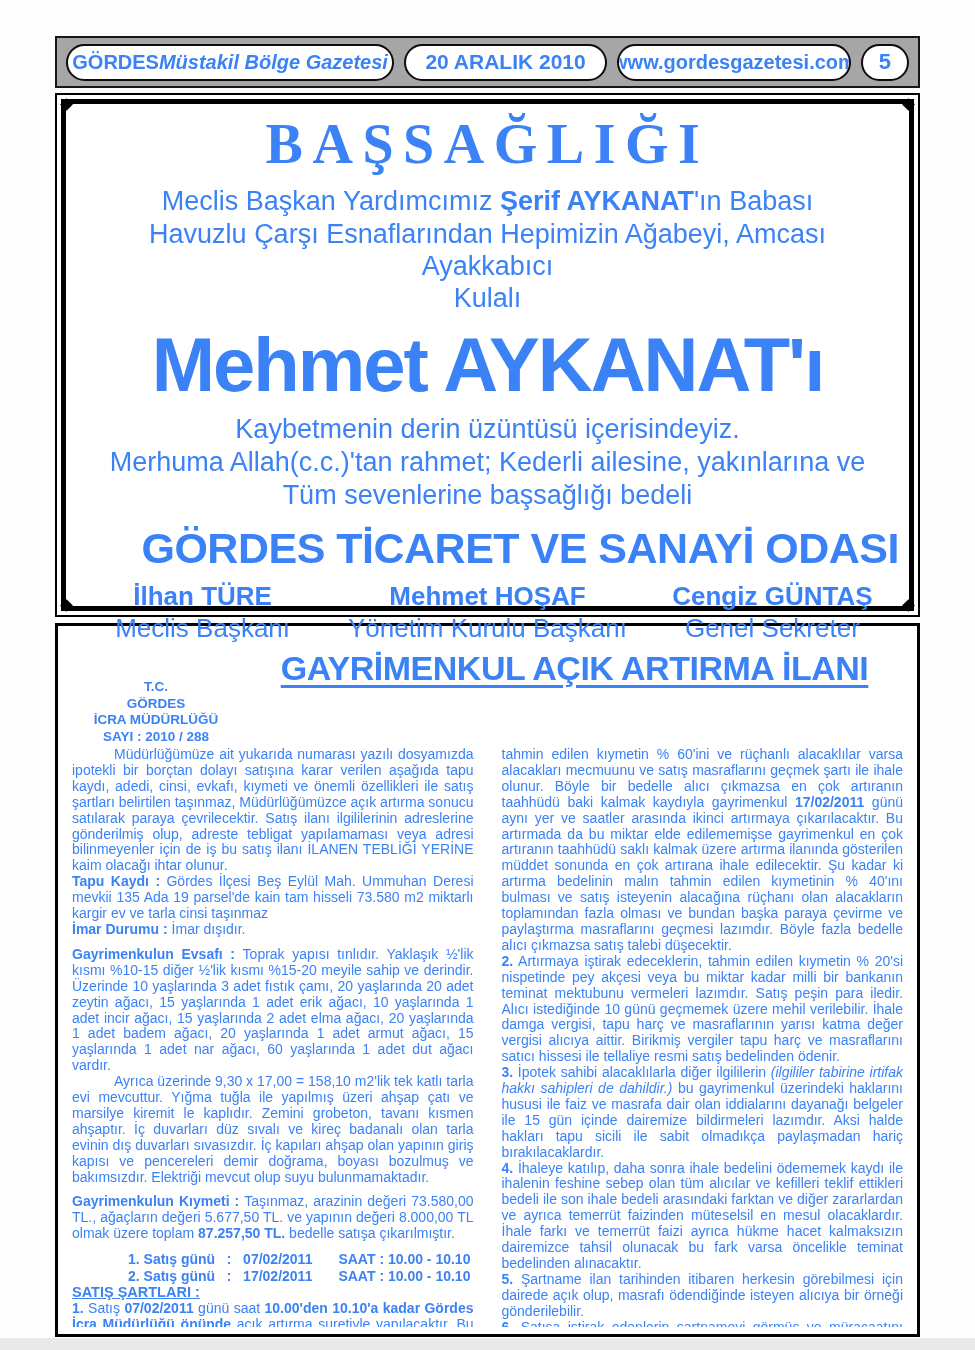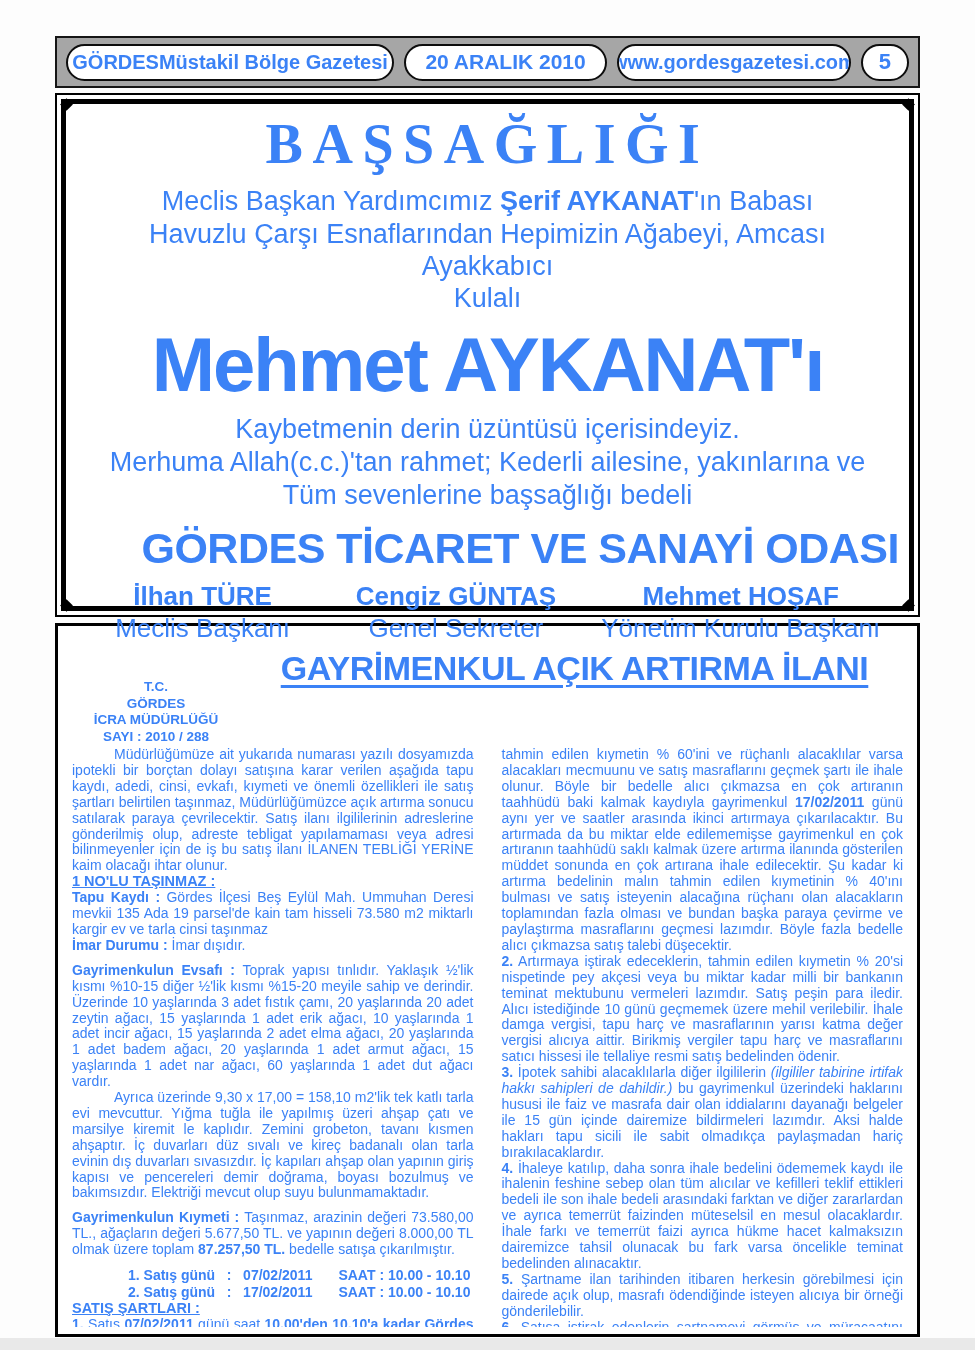--- a/index.html
+++ b/index.html
@@ -14,21 +14,21 @@
     margin: 36px 55px 0; height: 52px; background: #a6a6a6;
     border: 2px solid #161616; display: flex; align-items: center;
     gap: 10px; padding: 0 9px;
   }
   .pill {
     height: 37px; background: #fff; border: 2px solid #0d0d0d; border-radius: 19px;
     display: flex; align-items: center; justify-content: center;
     font-size: 20px; font-weight: bold; white-space: nowrap; overflow: hidden;
   }
   .pill-name { flex: 1.55; }
-  .pill-name .mh-italic { font-weight: bold; margin-left: 0; }
+  .pill-name .mh-italic { font-style: italic; font-weight: bold; margin-left: 0; }
   .pill-date { flex: 0.95; font-size: 21px; }
   .pill-web { flex: 1.1; }
   .pill-page { flex: none; width: 48px; font-size: 22px; }
   
   .memorial {
     margin: 5px 55px 0; height: 524px; border: 2px solid #000;
     padding: 4px; position: relative; background: #fff;
   }
   .memorial-inner {
     border: 5px solid #000; height: 100%; padding: 8px 10px 4px;
@@ -114,48 +114,47 @@
       <p class="msg">Kaybetmenin derin üzüntüsü içerisindeyiz.</p>
       <p class="msg">Merhuma Allah(c.c.)'tan rahmet; Kederli ailesine, yakınlarına ve</p>
       <p class="msg">Tüm sevenlerine başsağlığı bedeli</p>
       <h3 class="org">GÖRDES TİCARET VE SANAYİ ODASI</h3>
 
       <div class="signatories">
         <div class="signatory">
           <div class="sig-name">İlhan TÜRE</div>
           <div class="sig-title">Meclis Başkanı</div>
         </div>
+        <div class="signatory wide">
+          <div class="sig-name">Mehmet HOŞAF</div>
+          <div class="sig-title">Yönetim Kurulu Başkanı</div>
+        </div>
         <div class="signatory">
           <div class="sig-name">Cengiz GÜNTAŞ</div>
           <div class="sig-title">Genel Sekreter</div>
-        </div>
-        <div class="signatory wide">
-          <div class="sig-name">Mehmet HOŞAF</div>
-          <div class="sig-title">Yönetim Kurulu Başkanı</div>
         </div>
       </div>
     </div>
   </section>
 
   <section class="notice">
     <div class="notice-header">
       <div class="letterhead">
         <div>T.C.</div>
         <div>GÖRDES</div>
         <div>İCRA MÜDÜRLÜĞÜ</div>
         <div>SAYI : 2010 / 288</div>
       </div>
       <h2 class="notice-title">GAYRİMENKUL AÇIK ARTIRMA İLANI</h2>
     </div>
 
     <div class="columns">
 
       <div class="col">
         <p class="indent"><span>Müdürlüğümüze ait yukarıda numarası yazılı dosyamızda ipotekli bir borçtan dolayı satışına karar verilen aşağıda tapu kaydı, adedi, cinsi, evkafı, kıymeti ve önemli özellikleri ile satış şartları belirtilen taşınmaz, Müdürlüğümüzce açık artırma sonucu satılarak paraya çevrilecektir. Satış ilanı ilgililerinin adreslerine gönderilmiş olup, adreste tebligat yapılamaması veya adresi bilinmeyenler için de iş bu satış ilanı İLANEN TEBLİĞİ YERİNE kaim olacağı ihtar olunur.</span></p>
-        <p class="col-head">1 NO'LU TAŞINMAZ :</p>
         <p><span class="rb">Tapu Kaydı : </span><span>Gördes İlçesi Beş Eylül Mah. Ummuhan Deresi mevkii 135 Ada 19 parsel'de kain tam hisseli 73.580 m2 miktarlı kargir ev ve tarla cinsi taşınmaz</span></p>
         <p><span class="rb">İmar Durumu : </span><span>İmar dışıdır.</span></p>
         <p class="gap-top"><span class="rb">Gayrimenkulun Evsafı : </span><span>Toprak yapısı tınlıdır. Yaklaşık ½'lik kısmı %10-15 diğer ½'lik kısmı %15-20 meyile sahip ve derindir. Üzerinde 10 yaşlarında 3 adet fıstık çamı, 20 yaşlarında 20 adet zeytin ağacı, 15 yaşlarında 1 adet erik ağacı, 10 yaşlarında 1 adet incir ağacı, 15 yaşlarında 2 adet elma ağacı, 20 yaşlarında 1 adet badem ağacı, 20 yaşlarında 1 adet armut ağacı, 15 yaşlarında 1 adet nar ağacı, 60 yaşlarında 1 adet dut ağacı vardır.</span></p>
         <p class="indent"><span>Ayrıca üzerinde 9,30 x 17,00 = 158,10 m2'lik tek katlı tarla evi mevcuttur. Yığma tuğla ile yapılmış üzeri ahşap çatı ve marsilye kiremit le kaplıdır. Zemini grobeton, tavanı kısmen ahşaptır. İç duvarları düz sıvalı ve kireç badanalı olan tarla evinin dış duvarları sıvasızdır. İç kapıları ahşap olan yapının giriş kapısı ve pencereleri demir doğrama, boyası bozulmuş ve bakımsızdır. Elektriği mevcut olup suyu bulunmamaktadır.</span></p>
         <p class="gap-top"><span class="rb">Gayrimenkulun Kıymeti : </span><span>Taşınmaz, arazinin değeri 73.580,00 TL., ağaçların değeri 5.677,50 TL. ve yapının değeri 8.000,00 TL olmak üzere toplam </span><span class="rb">87.257,50 TL.</span><span> bedelle satışa çıkarılmıştır.</span></p>
         <div class="sale-line first">
           <span>1. Satış günü   :   07/02/2011</span>
           <span>SAAT : 10.00 - 10.10</span>
         </div>
         <div class="sale-line">

